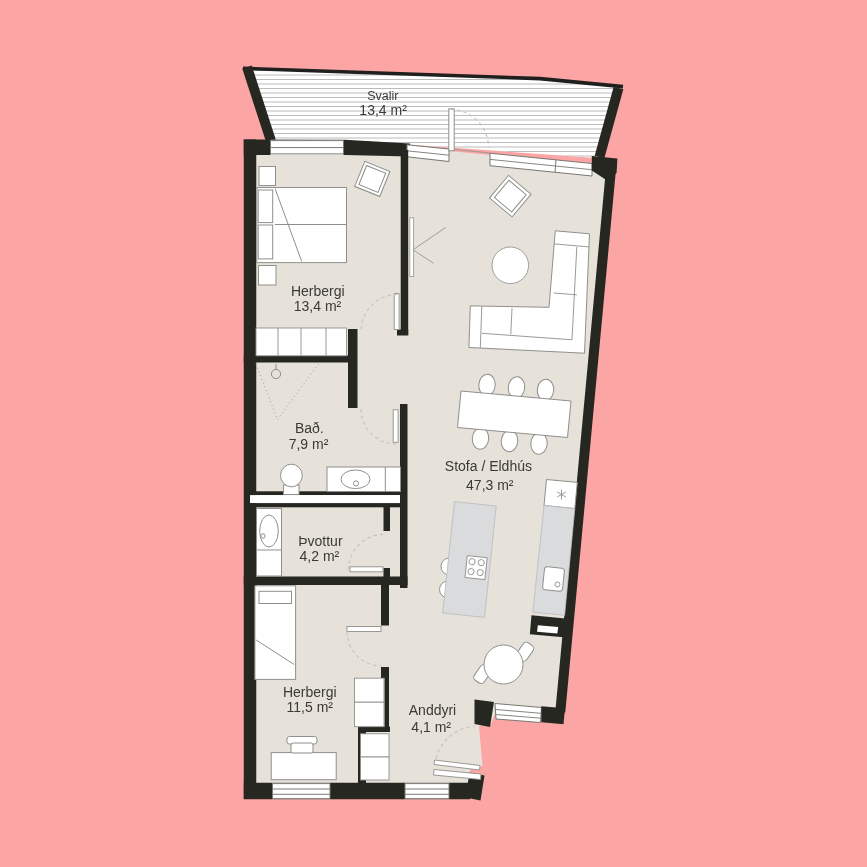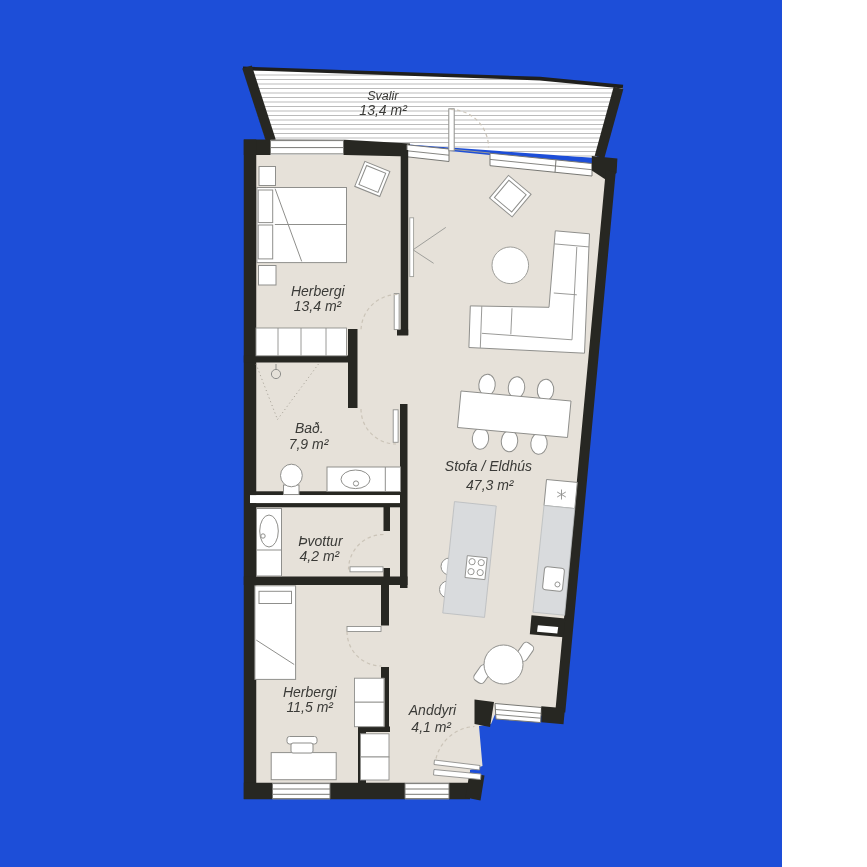--- a/index.html
+++ b/index.html
@@ -1,16 +1,16 @@
 <!DOCTYPE html>
 <html><head>
 <meta charset="utf-8">
 <style>
   html,body{margin:0;padding:0;background:#ffffff;}
-  .wrap{width:782px;height:867px;position:relative;overflow:hidden;background:#1d4ed8;font-style:italic;}
+  .wrap{width:867px;height:867px;position:relative;overflow:hidden;background:#fca5a5;}
   text{font-family:"Liberation Sans", sans-serif; fill:#3a3a37;}
 </style>
 </head>
 <body>
 <div class="wrap">
 <svg width="867" height="867" viewBox="0 0 867 867">
 <defs>
   <clipPath id="balclip">
     <polygon points="243,68 540,78.5 623,86.5 596,158 408,144.5 266,140"></polygon>
   </clipPath>

